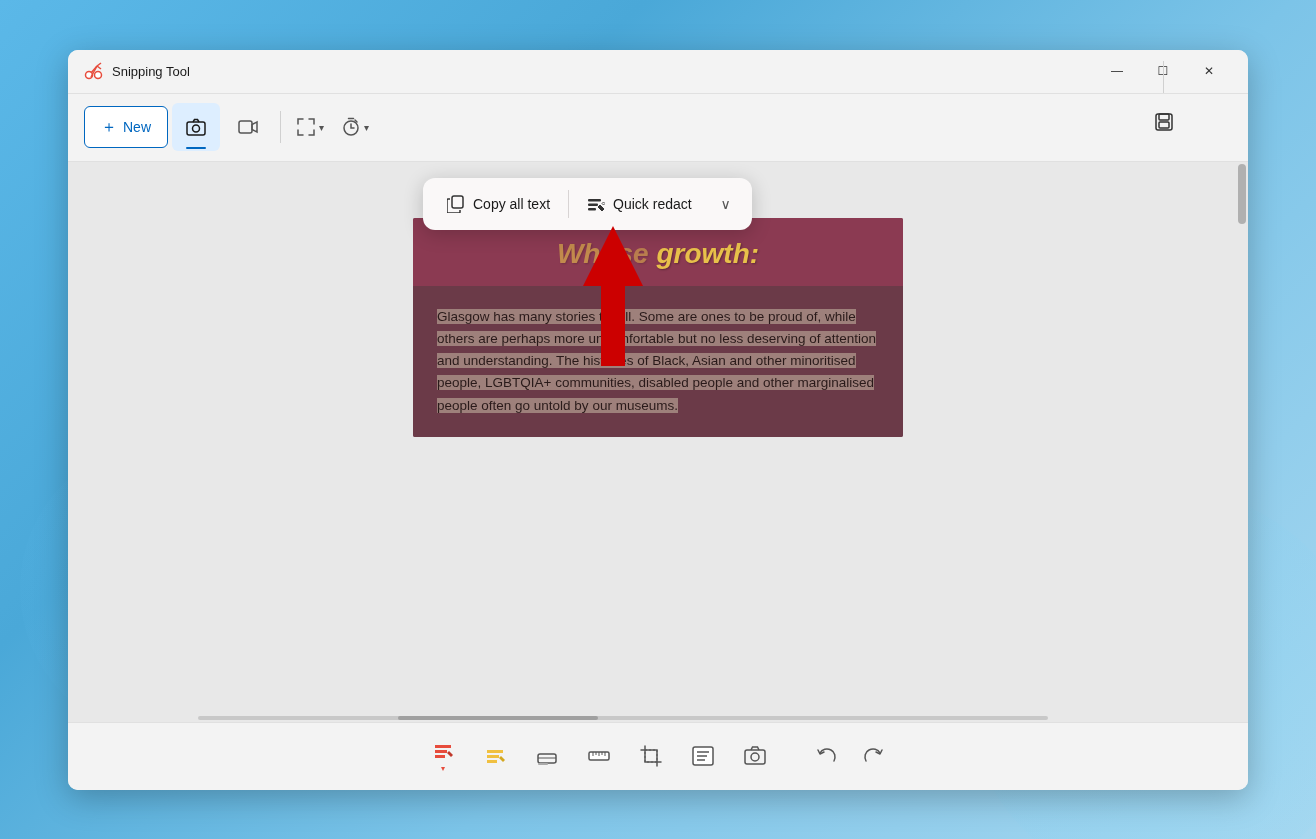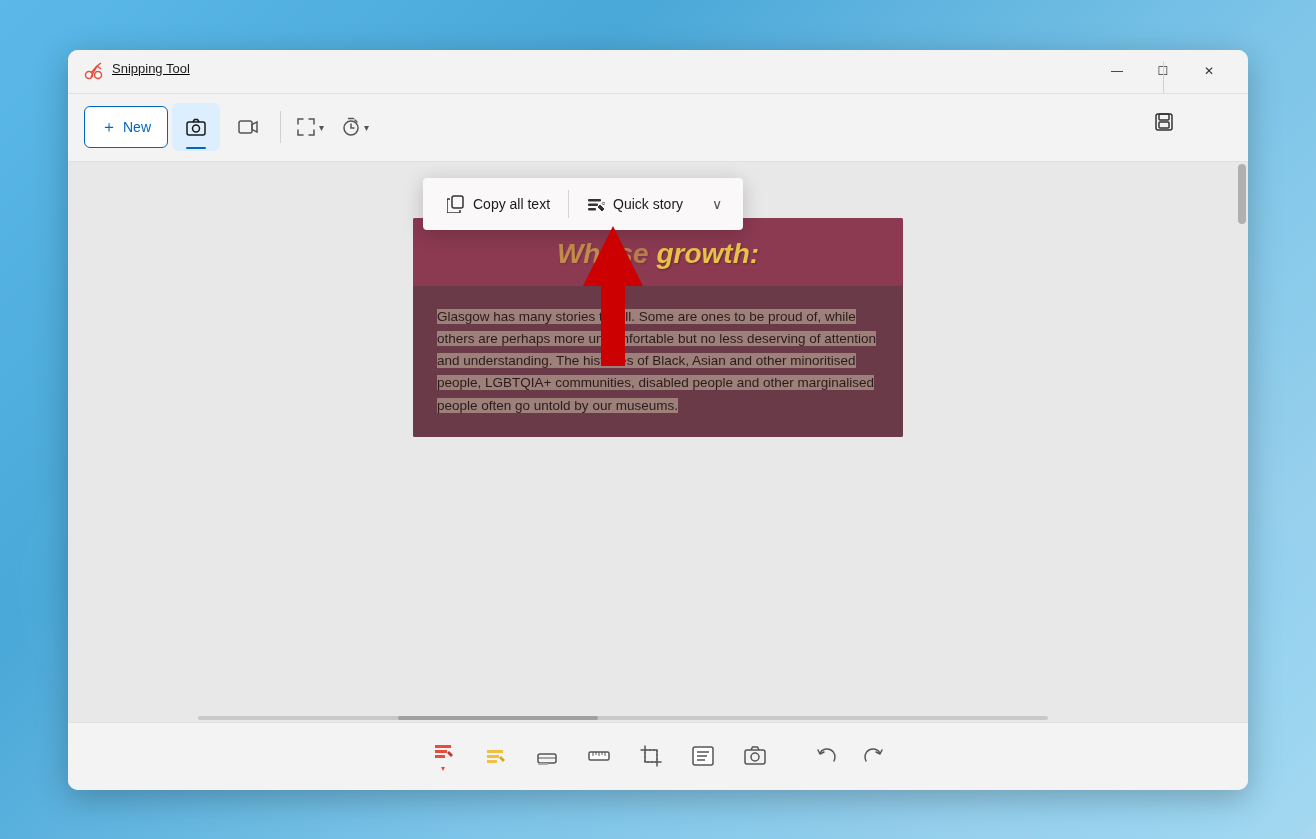--- a/index.html
+++ b/index.html
@@ -48,24 +48,23 @@
       display: flex;
       align-items: center;
       height: 44px;
       background: #f3f3f3;
       padding: 0 16px;
       flex-shrink: 0;
       border-bottom: 1px solid #e0e0e0;
     }
     .title-bar-left {
       display: flex;
-      align-items: flex-start;
+      align-items: center;
       gap: 8px;
       flex: 1;
-      text-decoration: underline;
     }
     .app-icon {
       width: 20px;
       height: 20px;
       position: relative;
     }
     .app-title {
       font-size: 13px;
       color: #1a1a1a;
     }
@@ -244,21 +243,21 @@
       position: relative;
       width: 490px;
     }
 
     
     .popup-toolbar {
       position: absolute;
       top: 0;
       left: 10px;
       background: #faf8f8;
-      border-radius: 4px;
+      border-radius: 12px;
       box-shadow: 0 4px 20px rgba(0,0,0,0.2);
       display: flex;
       align-items: center;
       padding: 12px 8px;
       gap: 0;
       z-index: 10;
       height: 52px;
     }
     .popup-btn {
       display: flex;
@@ -533,21 +532,21 @@
         <div class="popup-separator"></div>
 
         <button class="popup-btn">
           <svg width="18" height="18" viewBox="0 0 18 18" fill="none">
             <rect x="1" y="4" width="13" height="2.5" rx="1" fill="#333"></rect>
             <rect x="1" y="8.5" width="10" height="2.5" rx="1" fill="#333"></rect>
             <rect x="1" y="13" width="8" height="2.5" rx="1" fill="#333"></rect>
             <path d="M13 10 L17 14 L15 16 L11 12 Z" stroke="#333" stroke-width="1" fill="#333"></path>
             <path d="M15 8.5 L16.5 7 L18 8.5 L16.5 10 Z" stroke="#555" stroke-width="1" fill="none"></path>
           </svg>
-          <span>Quick story</span>
+          <span>Quick redact</span>
         </button>
 
         <button class="popup-arrow-btn">
           <span style="font-size:14px; color:#555;">∨</span>
         </button>
       </div>
 
       <div class="red-arrow">
         <svg width="80" height="140" viewBox="0 0 80 140">
 

